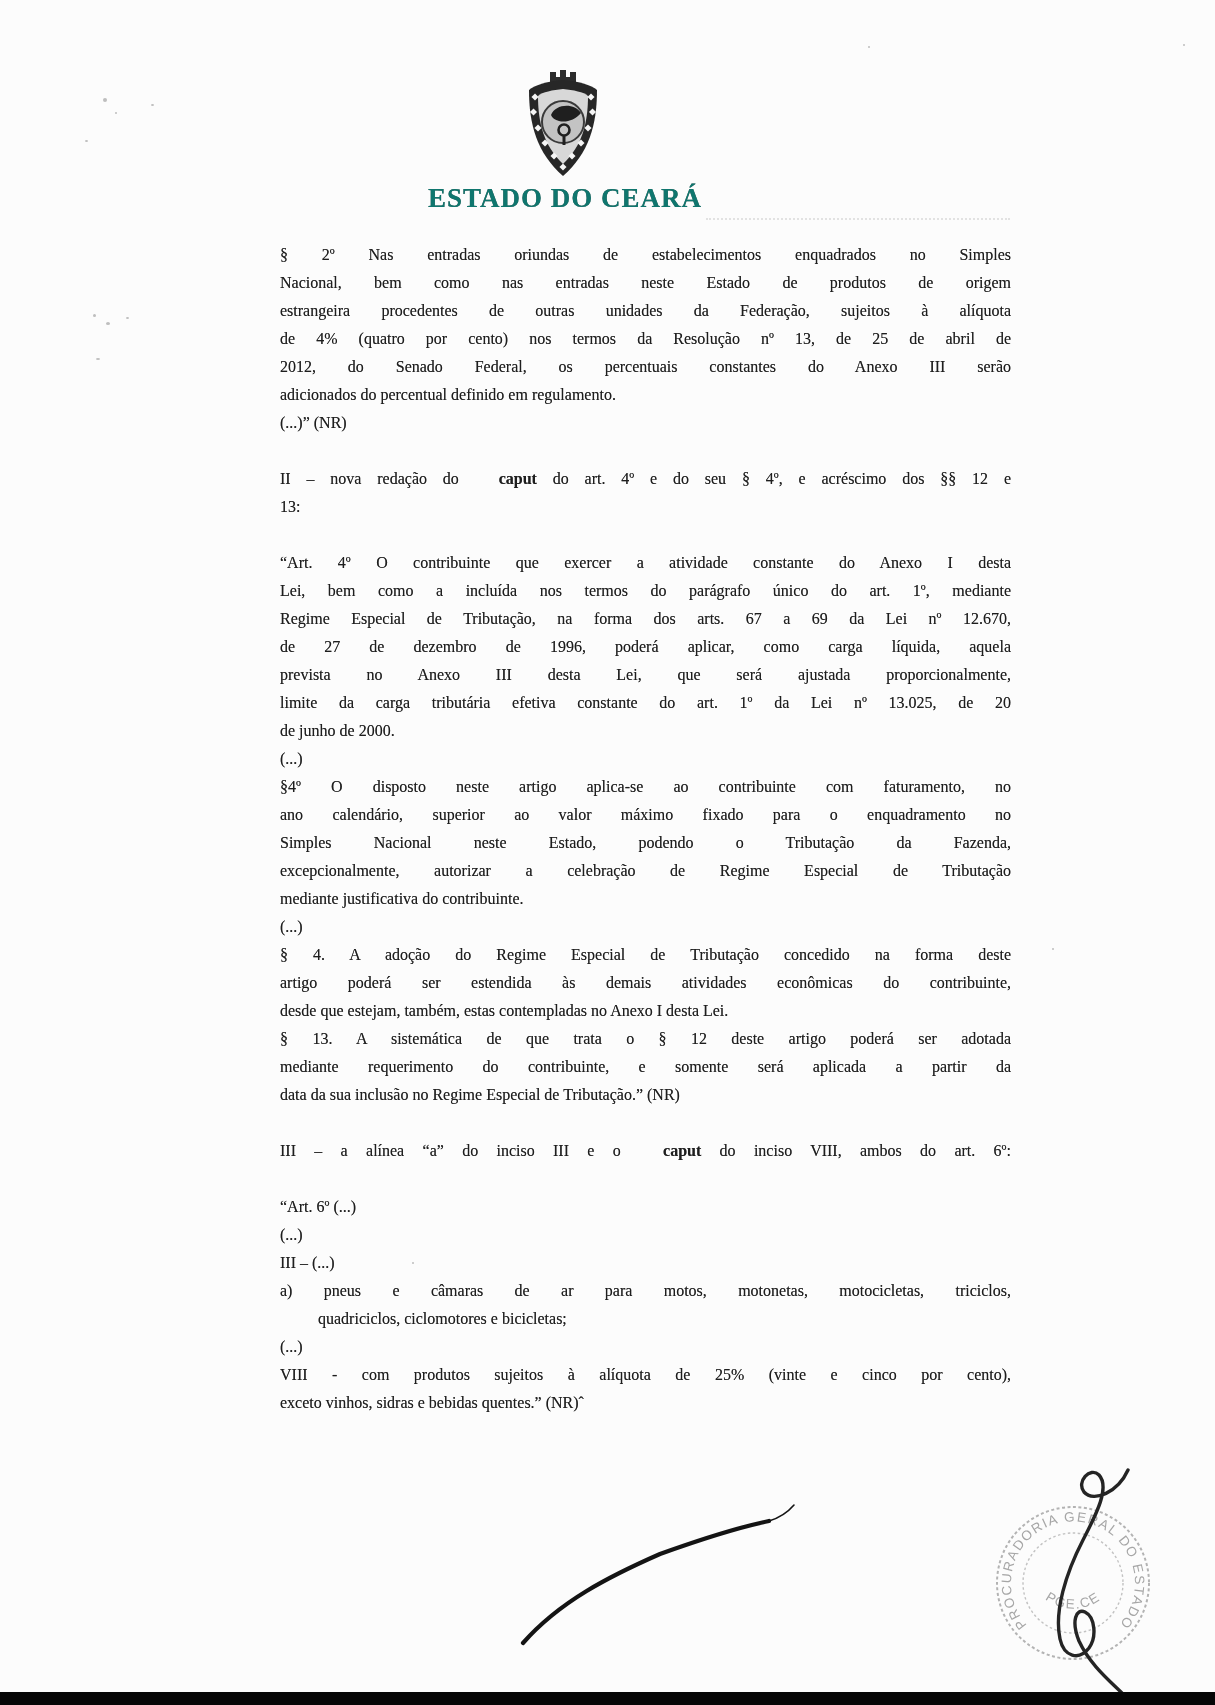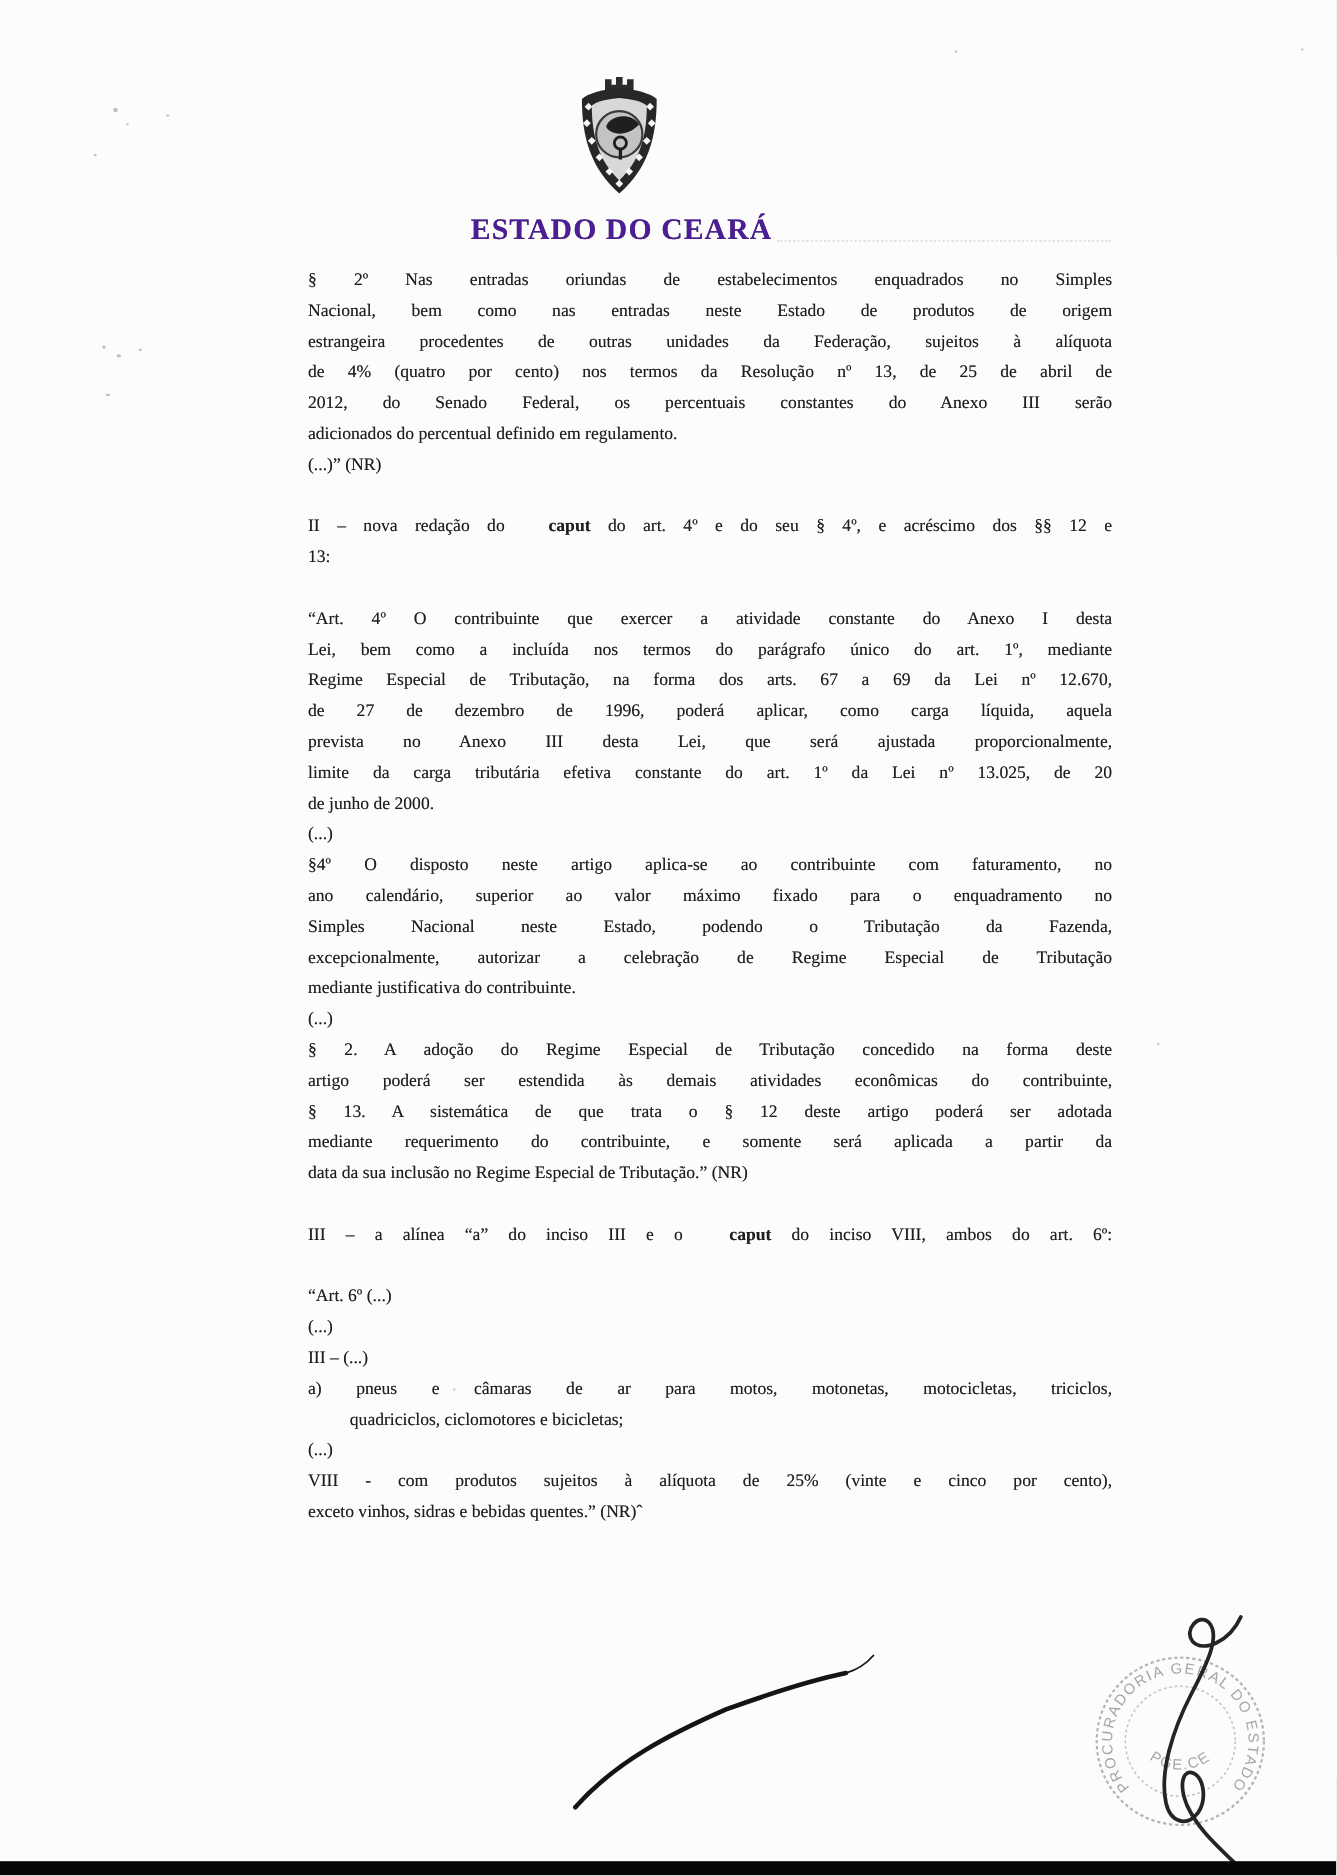--- a/index.html
+++ b/index.html
@@ -9,23 +9,22 @@
     background:#fcfcfc;
     overflow:hidden;
     font-family:"Liberation Serif","DejaVu Serif",serif;
     color:#1e1e1e;
   }
   
   .crest{position:absolute;left:515px;top:66px;width:96px;height:118px;}
   .doc-title{
     position:absolute;left:428px;top:183px;width:272px;
     text-align:center;font-size:27px;font-weight:bold;letter-spacing:1px;
-    color:#4c1d95;text-shadow:0 0 .6px rgba(0,0,0,.6);
+    color:#0f766e;text-shadow:0 0 .6px rgba(0,0,0,.6);
     white-space:nowrap;
-    margin-top:10px;
   }
   .title-trail{
     position:absolute;left:706px;top:218px;width:304px;height:0;
     border-top:2px dotted #dcdcdc;opacity:.8;
   }
   
   .text-block{
     position:absolute;left:280px;top:241px;width:731px;
     font-size:16px;
     text-shadow:0 0 .5px rgba(20,20,20,.55);
@@ -103,22 +102,23 @@
         <div class="line just">prevista no Anexo III desta Lei, que será ajustada proporcionalmente,</div>
         <div class="line just">limite da carga tributária efetiva constante do art. 1º da Lei nº 13.025, de 20</div>
         <div class="line">de junho de 2000.</div>
         <div class="line">(...)</div>
         <div class="line just">§4º O disposto neste artigo aplica-se ao contribuinte com faturamento, no</div>
         <div class="line just">ano calendário, superior ao valor máximo fixado para o enquadramento no</div>
         <div class="line just">Simples Nacional neste Estado, podendo o Tributação da Fazenda,</div>
         <div class="line just">excepcionalmente, autorizar a celebração de Regime Especial de Tributação</div>
         <div class="line">mediante justificativa do contribuinte.</div>
         <div class="line">(...)</div>
-        <div class="line just">§ 2. A adoção do Regime Especial de Tributação concedido na forma deste</div>
+        <div class="line just">§ 4. A adoção do Regime Especial de Tributação concedido na forma deste</div>
         <div class="line just">artigo poderá ser estendida às demais atividades econômicas do contribuinte,</div>
+        <div class="line">desde que estejam, também, estas contempladas no Anexo I desta Lei.</div>
         <div class="line just">§ 13. A sistemática de que trata o § 12 deste artigo poderá ser adotada</div>
         <div class="line just">mediante requerimento do contribuinte, e somente será aplicada a partir da</div>
         <div class="line">data da sua inclusão no Regime Especial de Tributação.” (NR)</div>
       </div>
       <div class="para">
         <div class="line just">III – a alínea “a” do inciso III e o <b>caput</b> do inciso VIII, ambos do art. 6º:</div>
       </div>
       <div class="para">
         <div class="line">“Art. 6º (...)</div>
         <div class="line">(...)</div>

